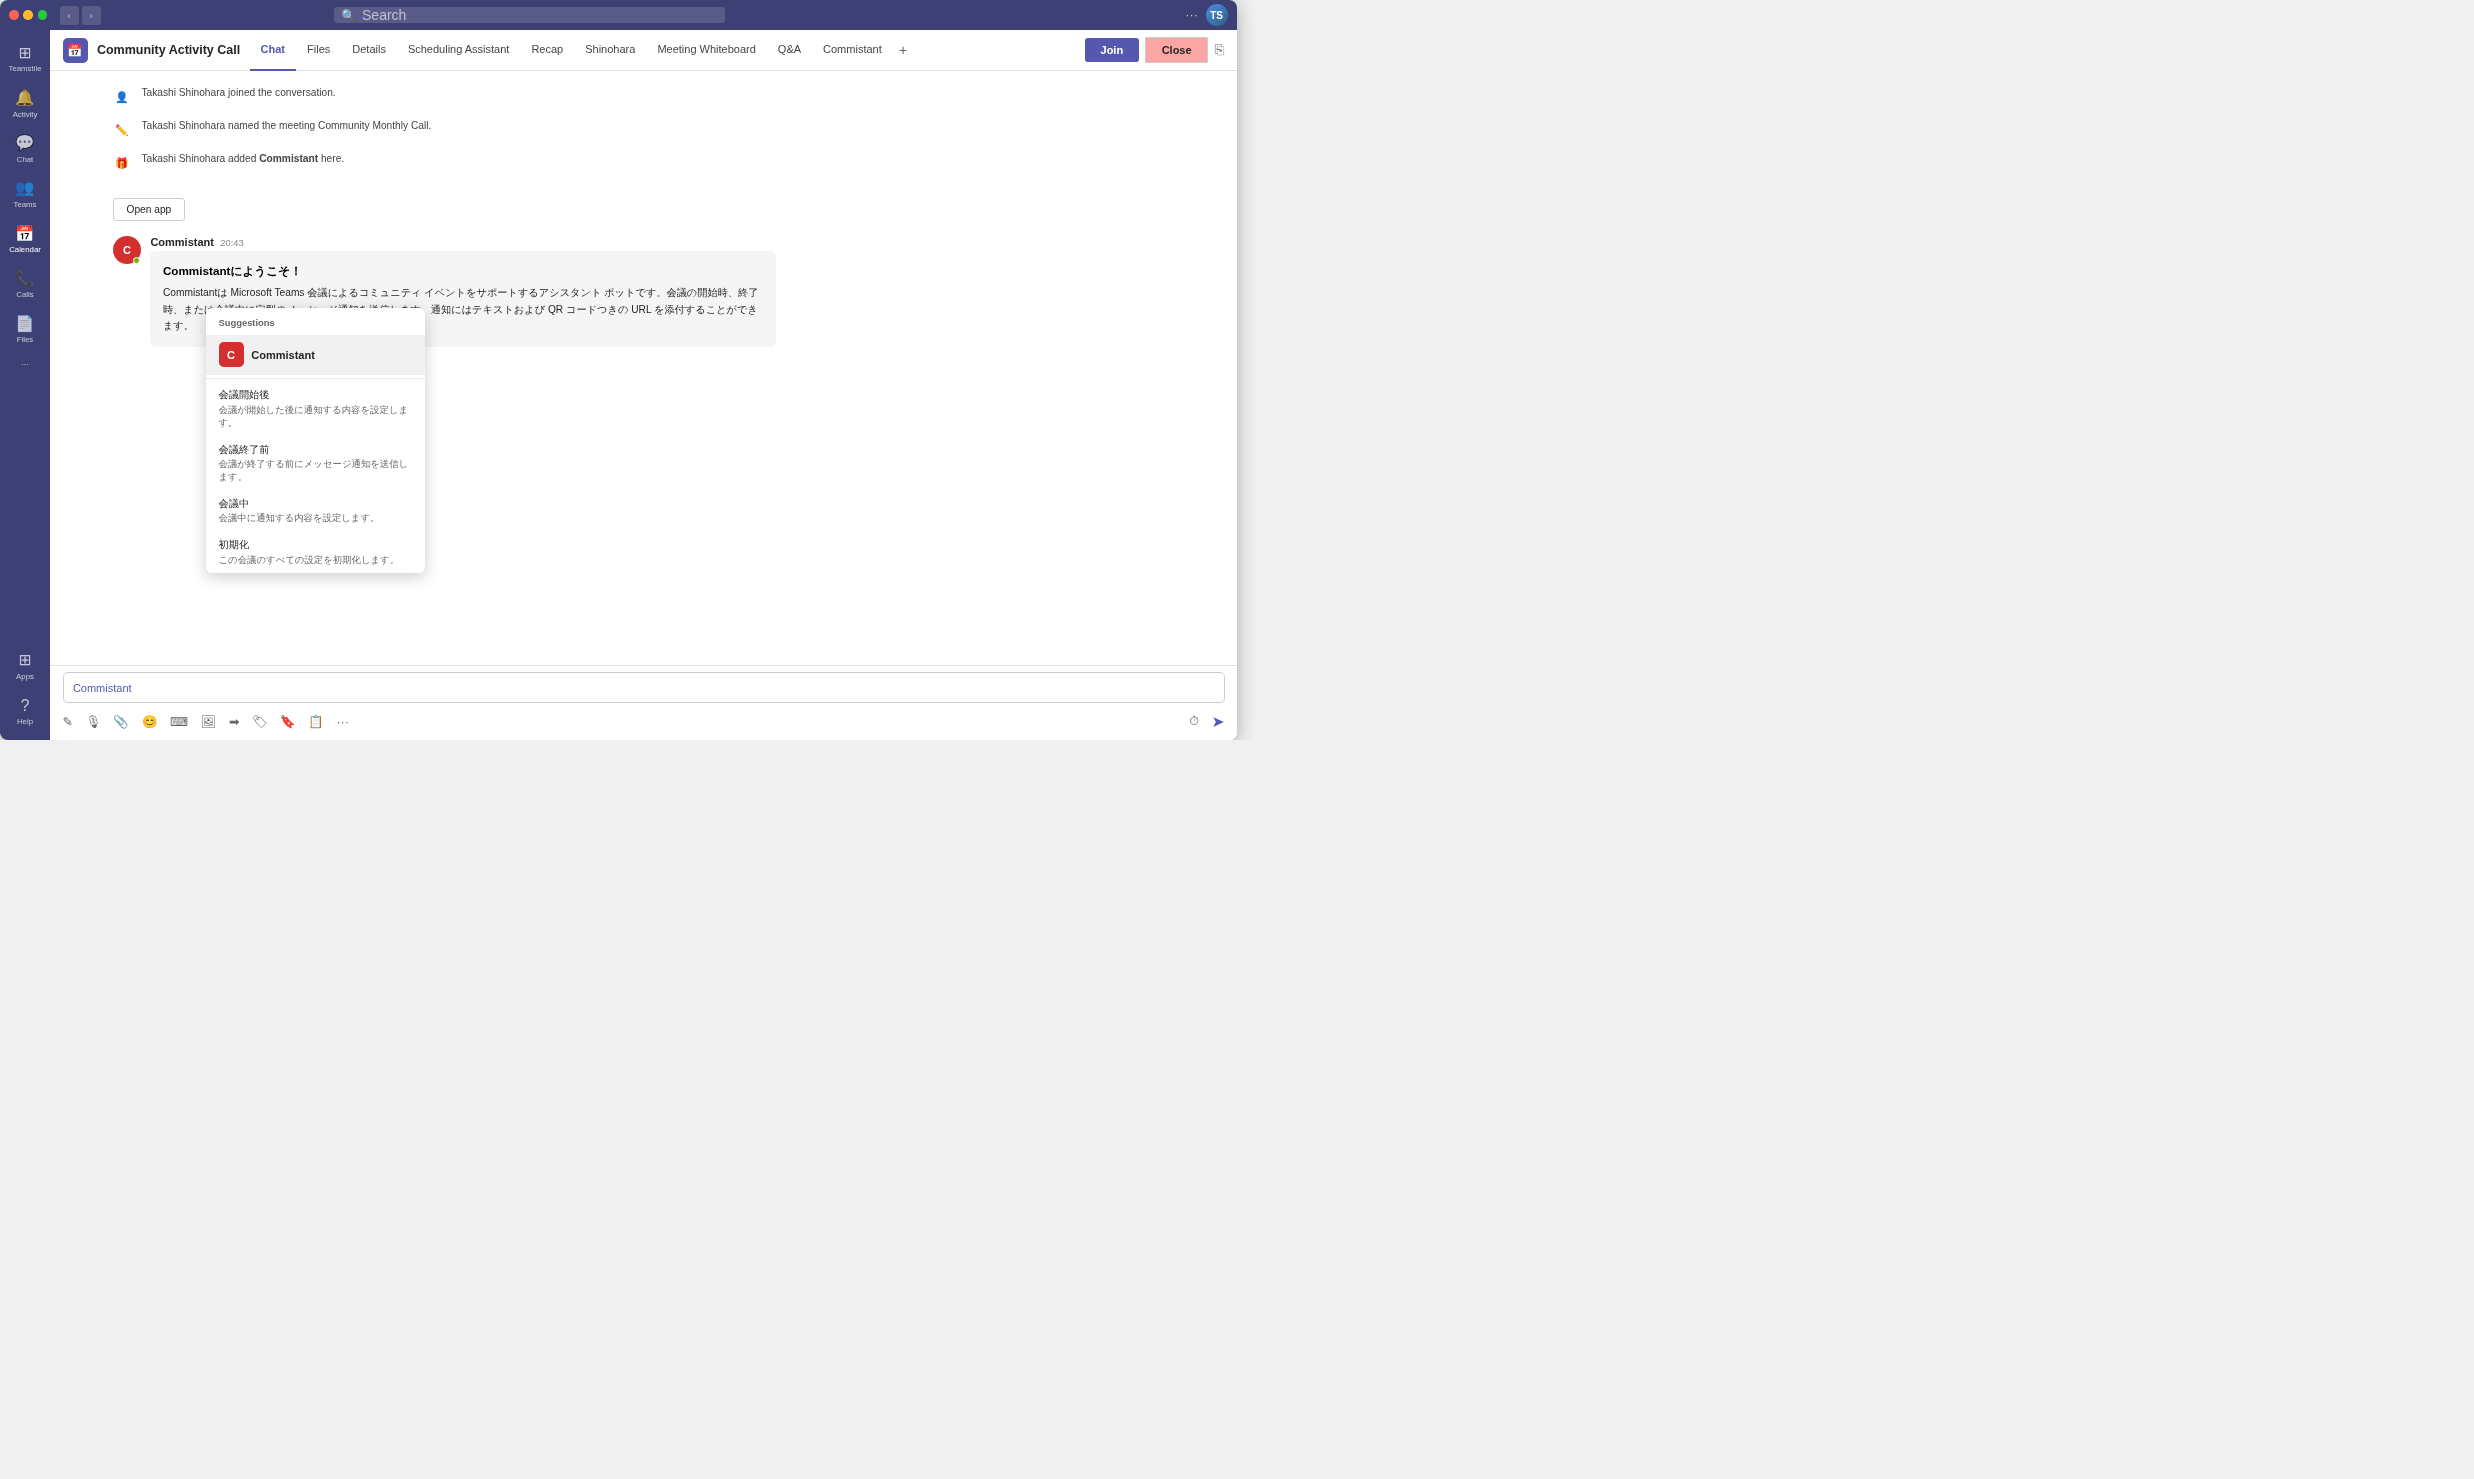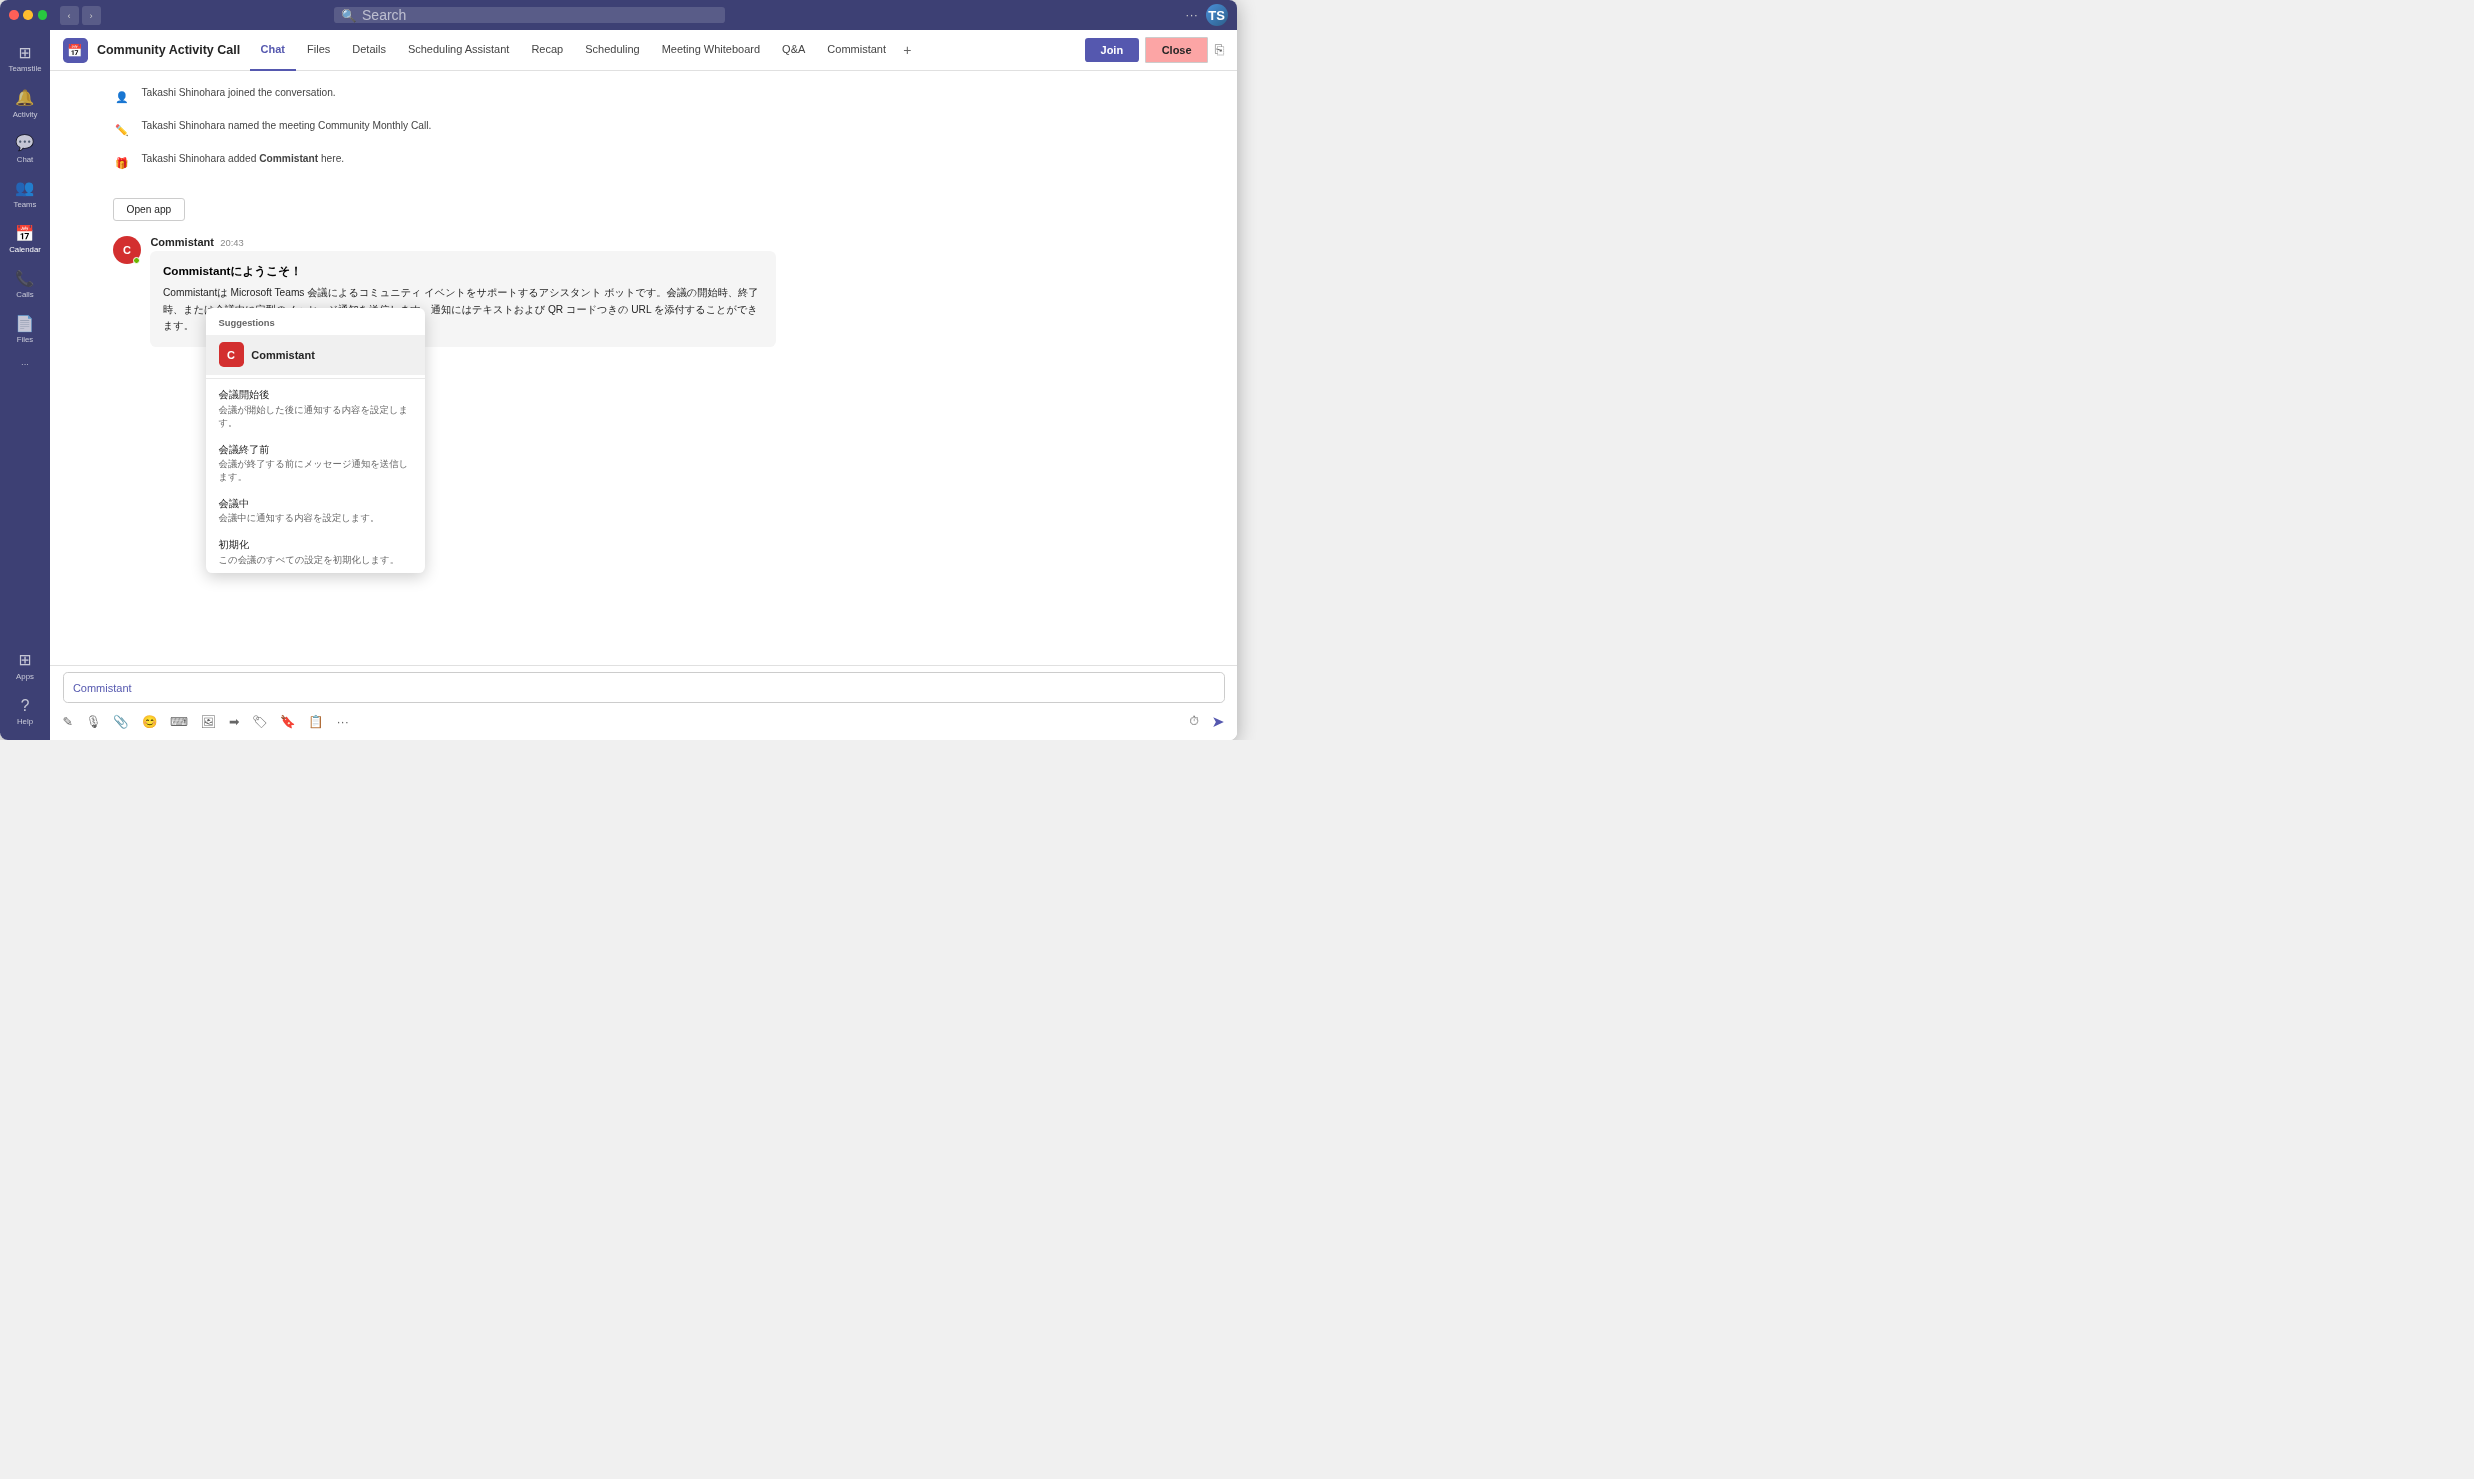--- a/index.html
+++ b/index.html
@@ -65,21 +65,21 @@
       font-size: 14px;
       width: 100%;
     }
     .search-bar input::placeholder { color: rgba(255,255,255,0.6); }
     .title-right { display: flex; align-items: center; gap: 7.8px; margin-left: auto; }
     .more-btn { background: none; border: none; color: #ccc; font-size: 12.5px; cursor: pointer; }
     .avatar-circle {
       width: 22px; height: 22px; border-radius: 50%;
       background: linear-gradient(135deg, #4a90d9, #2c5f8a);
       display: flex; align-items: center; justify-content: center;
-      font-size: 13px; color: #fff; font-weight: bold;
+      font-size: 10px; color: #fff; font-weight: bold;
     }
 
     
     .main-layout {
       display: flex;
       flex: 1;
       overflow: hidden;
     }
 
     
@@ -452,21 +452,21 @@
 
       <div class="top-bar">
         <div class="meeting-icon">📅</div>
         <span class="meeting-title">Community Activity Call</span>
         <nav class="tab-nav">
           <div class="tab-item active">Chat</div>
           <div class="tab-item">Files</div>
           <div class="tab-item">Details</div>
           <div class="tab-item">Scheduling Assistant</div>
           <div class="tab-item">Recap</div>
-          <div class="tab-item">Scheduling</div>
+          <div class="tab-item">Shinohara</div>
           <div class="tab-item">Meeting Whiteboard</div>
           <div class="tab-item">Q&amp;A</div>
           <div class="tab-item">Commistant</div>
           <div class="tab-add">+</div>
         </nav>
         <div class="top-bar-actions">
           <button class="btn-join">Join</button>
           <button class="btn-close">Close</button>
           <span class="popout-btn">⎘</span>
         </div>

